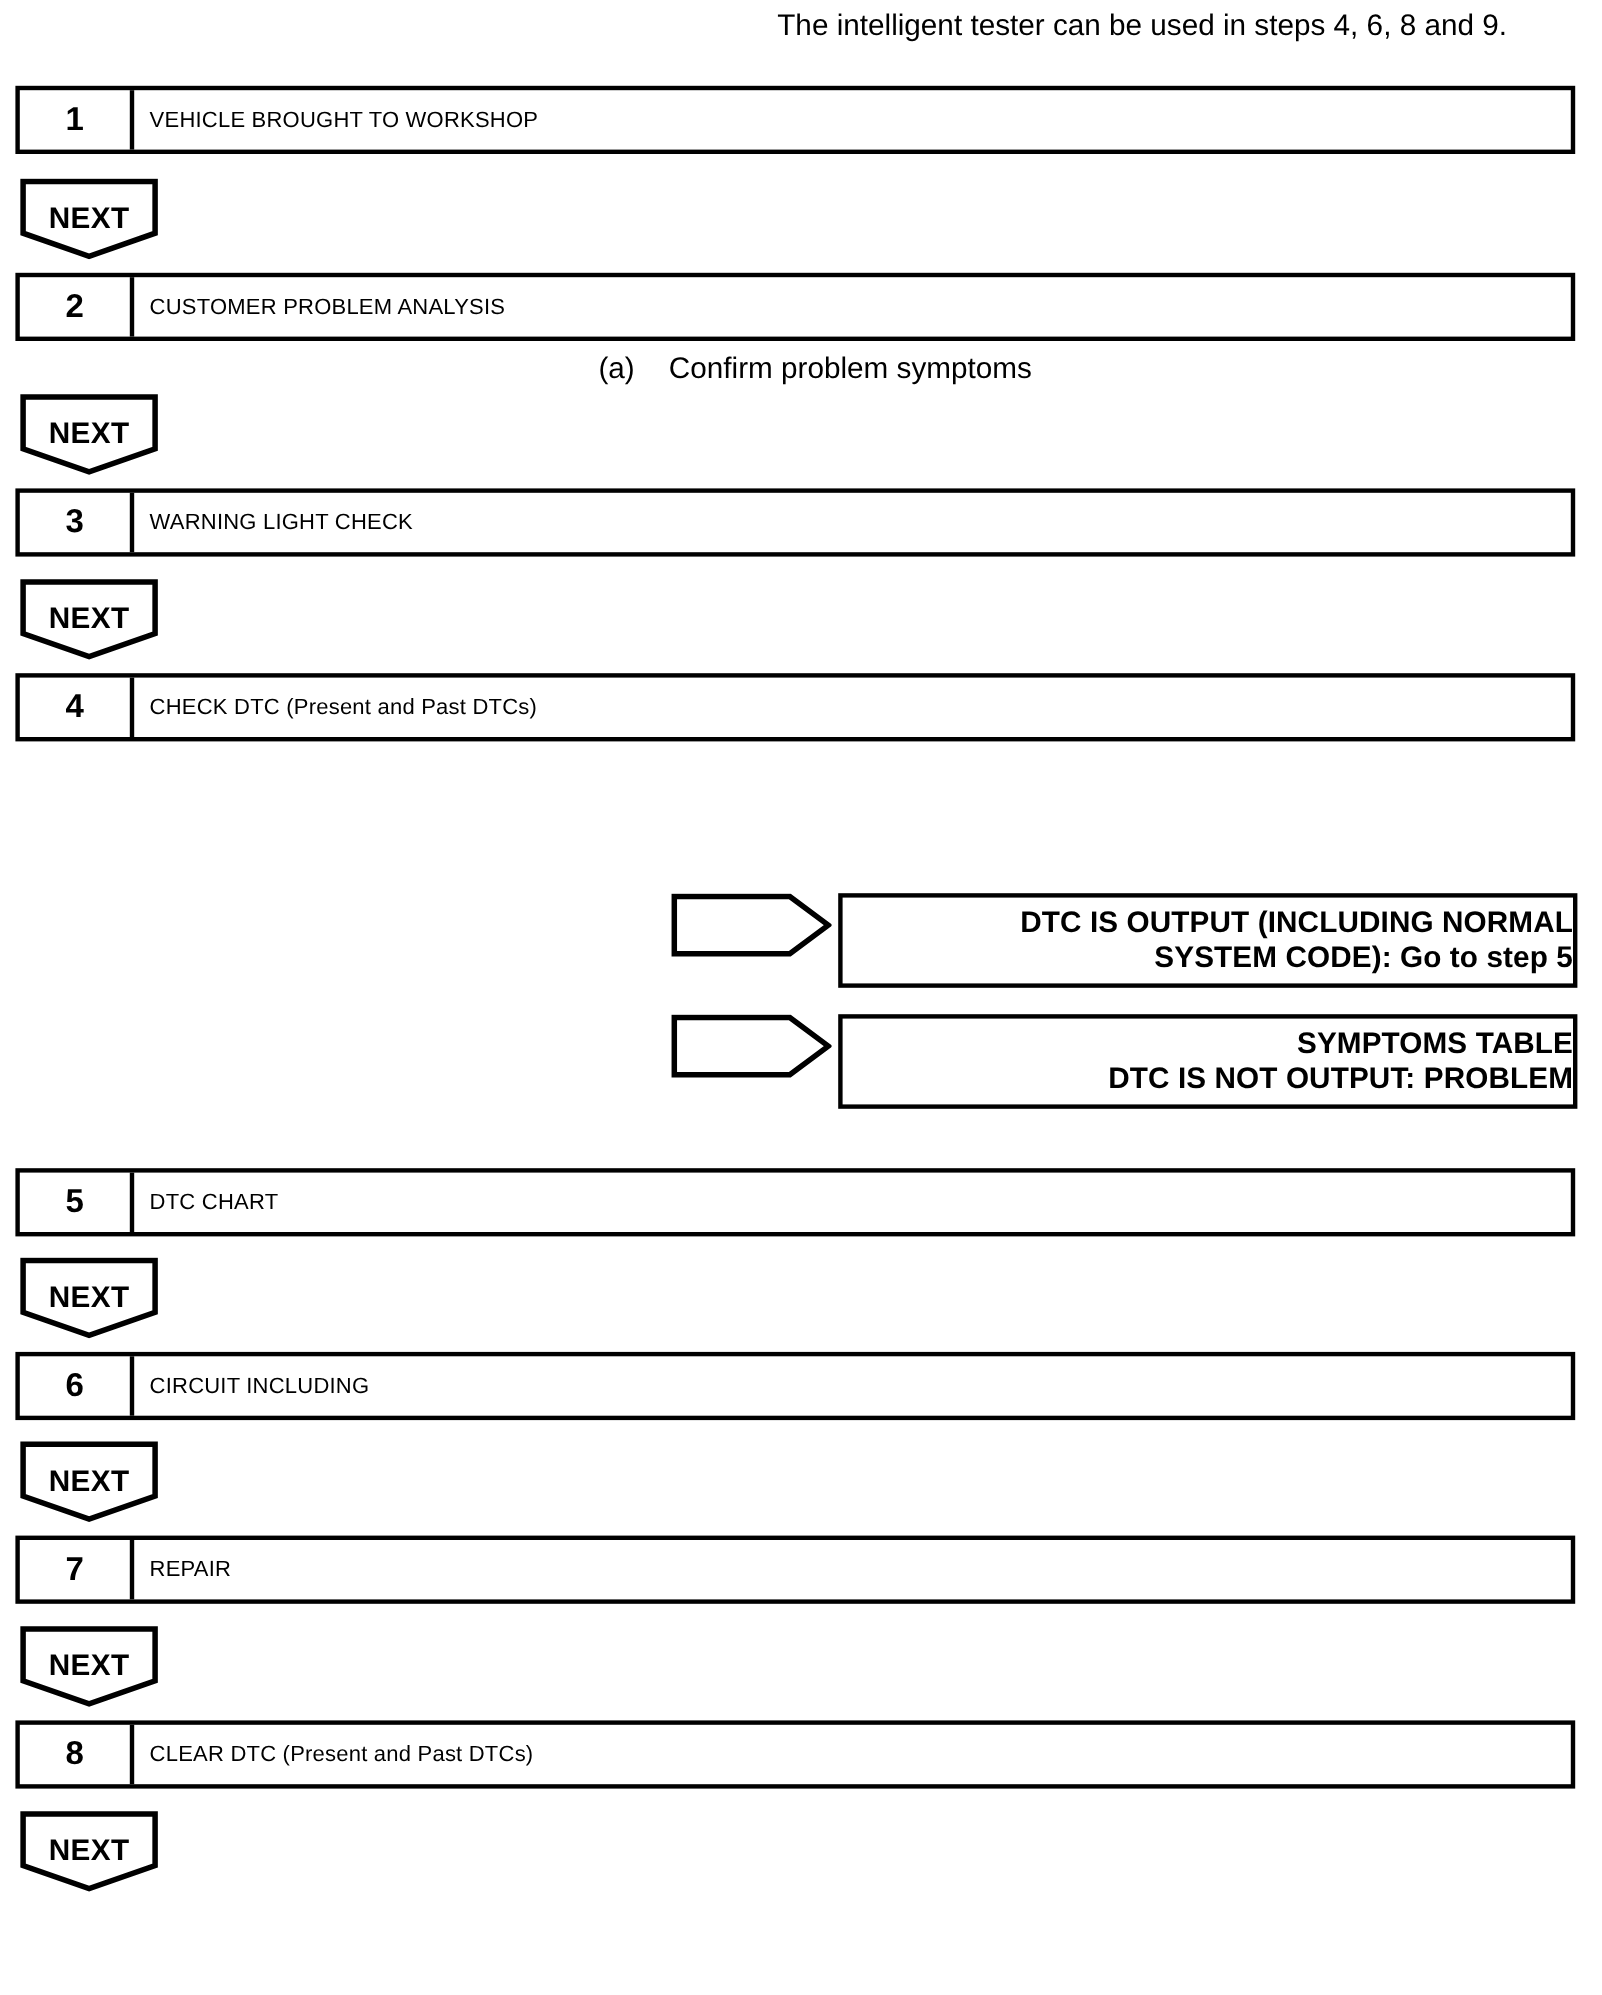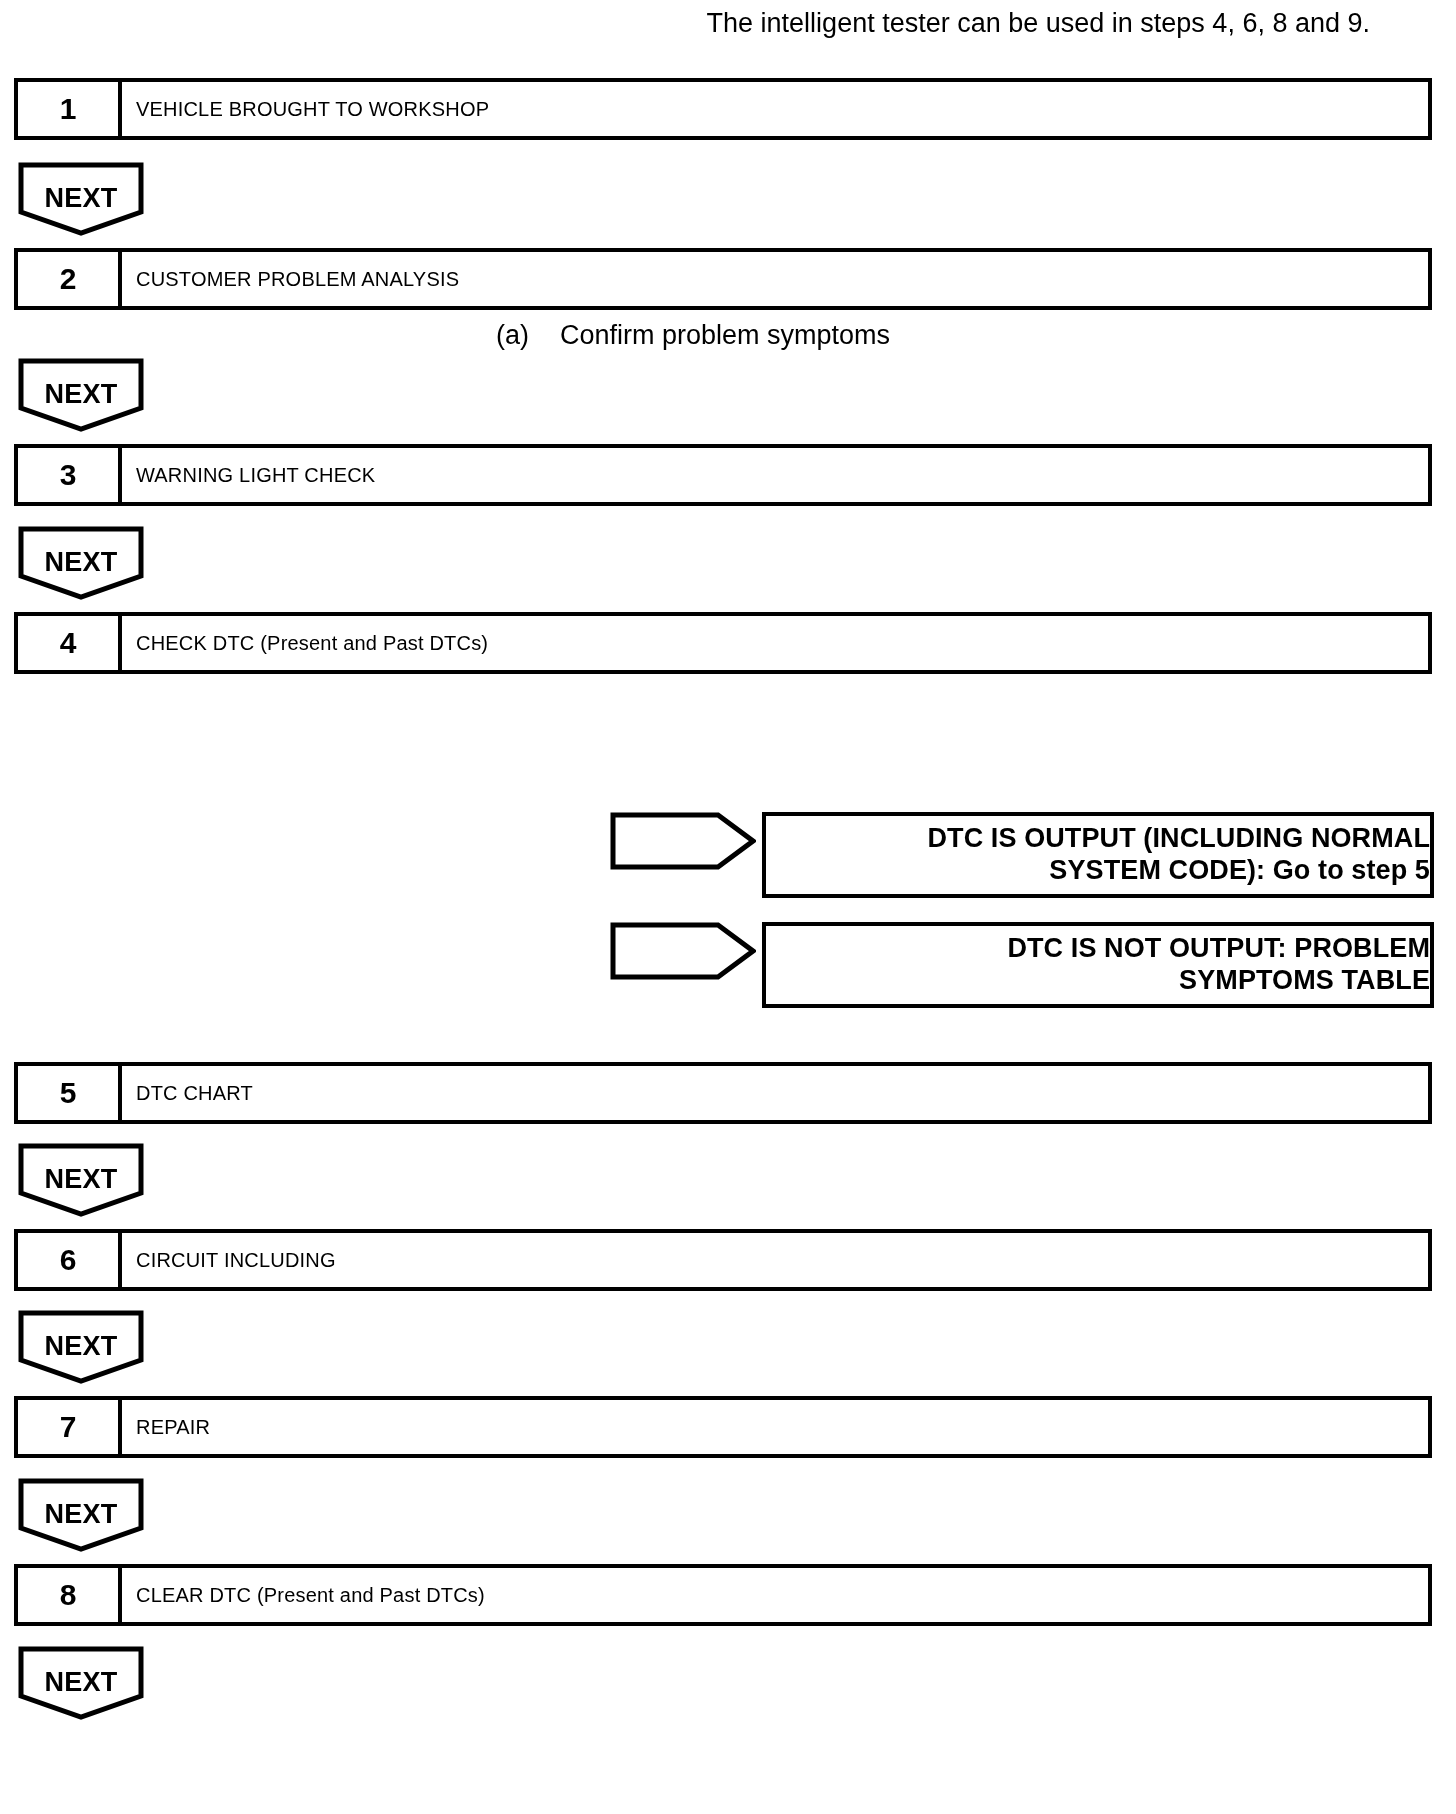--- a/index.html
+++ b/index.html
@@ -154,21 +154,21 @@
       <polygon points="3,3 123,3 123,50 63,71 3,50" fill="#fff" stroke="#000" stroke-width="5" stroke-linejoin="miter"></polygon>
     </svg>
     <div class="next-text">NEXT</div>
   </div>
 
   <div class="step-row" style="top:248px;">
     <div class="step-num">2</div>
     <div class="step-label">CUSTOMER PROBLEM ANALYSIS</div>
   </div>
 
-  <div class="sub-note" style="left:496px; top:320px;">
+  <div class="sub-note" style="left:544px; top:320px;">
     <span class="marker">(a)</span><span>Confirm problem symptoms</span>
   </div>
 
   <div class="next-chev" style="top:358px;">
     <svg viewBox="0 0 126 74" preserveAspectRatio="none" aria-hidden="true">
       <polygon points="3,3 123,3 123,50 63,71 3,50" fill="#fff" stroke="#000" stroke-width="5" stroke-linejoin="miter"></polygon>
     </svg>
     <div class="next-text">NEXT</div>
   </div>
 
@@ -201,22 +201,22 @@
     </div>
   </div>
 
   <div class="branch" style="left:610px; top:922px;">
     <div class="branch-arrow">
       <svg width="146" height="58" viewBox="0 0 146 58" aria-hidden="true">
         <polygon points="3,3 108,3 143,29 108,55 3,55" fill="#fff" stroke="#000" stroke-width="5" stroke-linejoin="miter"></polygon>
       </svg>
     </div>
     <div class="branch-box">
+      <div class="branch-line">SYMPTOMS TABLE</div>
       <div class="branch-line">DTC IS NOT OUTPUT: PROBLEM</div>
-      <div class="branch-line">SYMPTOMS TABLE</div>
     </div>
   </div>
 
   <div class="step-row" style="top:1062px;">
     <div class="step-num">5</div>
     <div class="step-label">DTC CHART</div>
   </div>
 
   <div class="next-chev" style="top:1143px;">
     <svg viewBox="0 0 126 74" preserveAspectRatio="none" aria-hidden="true">

